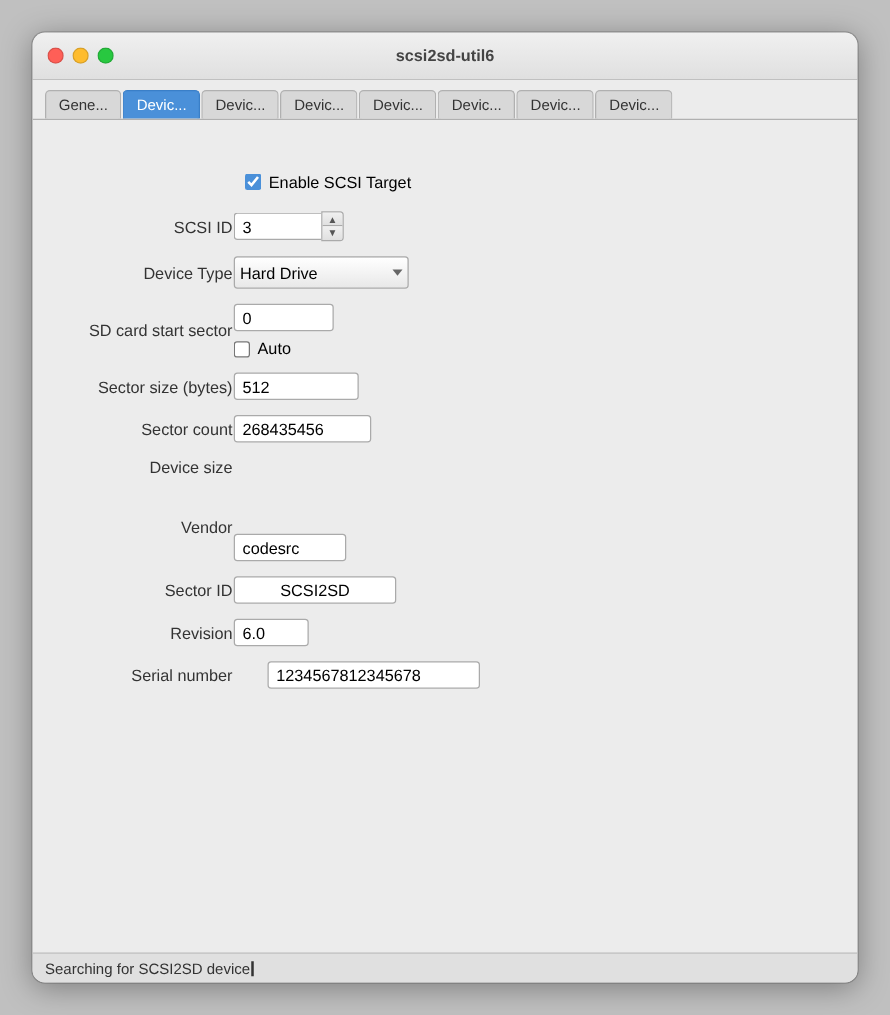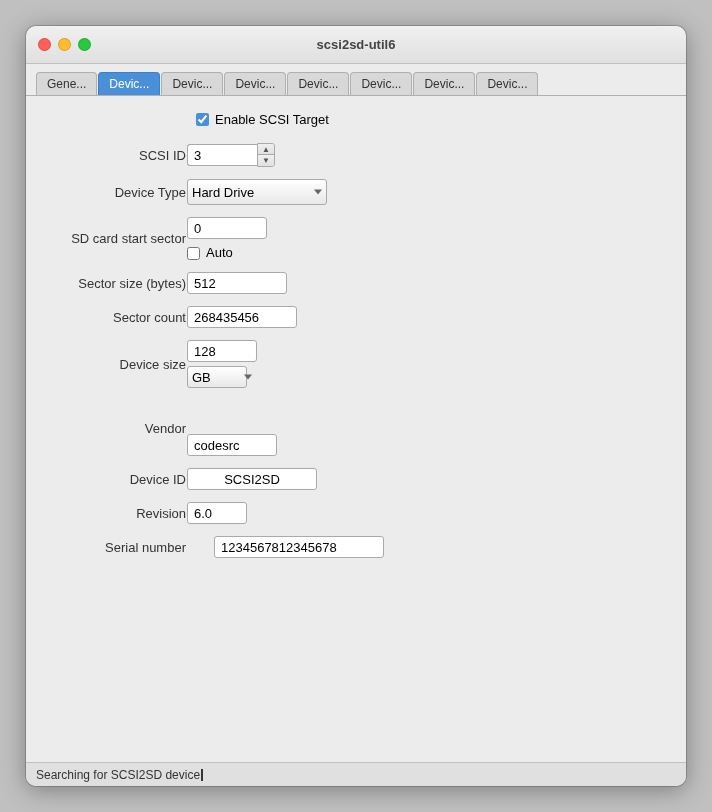--- a/index.html
+++ b/index.html
@@ -104,20 +104,21 @@
       flex-direction: column;
       gap: 12px;
     }
 
     .checkbox-row {
       display: flex;
       align-items: center;
       margin-left: 150px;
       margin-bottom: 4px;
       gap: 6px;
+      margin-top: 26px;
     }
 
     .checkbox-row input[type="checkbox"] {
       accent-color: #4a90d9;
     }
 
     .form-row {
       display: flex;
       align-items: center;
       gap: 1px;
@@ -371,39 +372,29 @@
         <input class="form-input input-sector-size" type="text" value="512" style="">
       </div>
 
       <div class="form-row">
         <span class="form-label">Sector count</span>
         <input class="form-input input-sector-count" type="text" value="268435456" style="">
       </div>
 
       <div class="form-row">
         <span class="form-label">Device size</span>
-        <div style="display:flex; flex-direction:column; gap:4px;">
-          <input class="form-input input-device-size-num" type="text" value="128" style="">
-          <div class="select-wrapper">
-            <select class="select-size-unit">
-              <option>MB</option>
-              <option selected="">GB</option>
-              <option>TB</option>
-            </select>
-          </div>
-        </div>
       </div>
 
       <div class="form-row">
         <span class="form-label">Vendor</span>
         <input class="form-input input-vendor" type="text" value="codesrc" style="">
       </div>
 
       <div class="form-row">
-        <span class="form-label">Device ID</span>
+        <span class="form-label">Sector ID</span>
         <input class="form-input input-product" type="text" value="SCSI2SD" style="">
       </div>
 
       <div class="form-row">
         <span class="form-label">Revision</span>
         <input class="form-input input-revision" type="text" value="6.0" style="">
       </div>
 
       <div class="form-row">
         <span class="form-label">Serial number</span>

